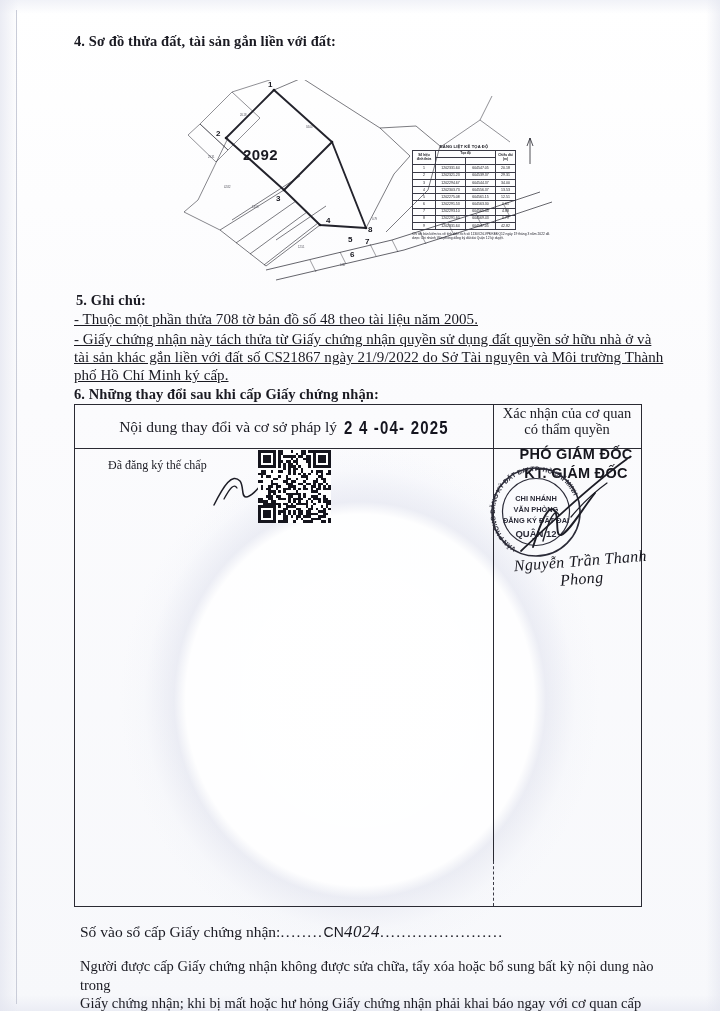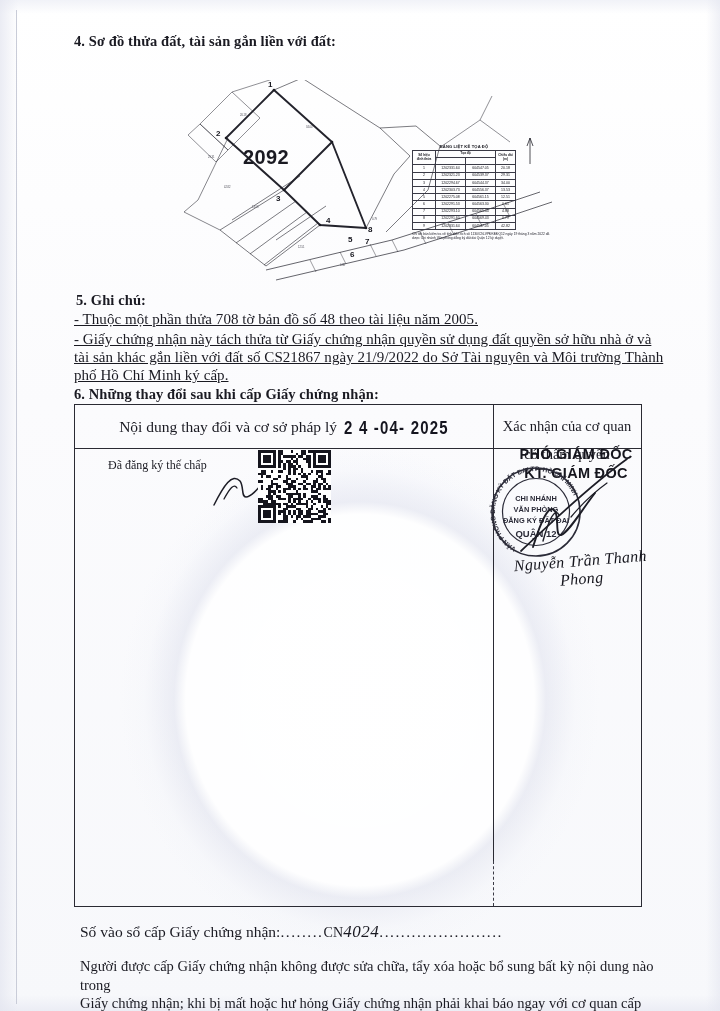--- a/index.html
+++ b/index.html
@@ -76,21 +76,21 @@
     left: 180px;
     top: 80px;
     width: 380px;
     height: 205px;
   }
   .diagram svg { display: block; }
   .parcel-number {
     position: absolute;
     left: 243px;
     top: 146px;
-    font-size: 20px;
+    font-size: 15px;
     font-weight: bold;
     font-family: "Liberation Sans", sans-serif;
     letter-spacing: 0.4px;
   }
 
   
   .coord-table-wrap {
     position: absolute;
     left: 412px;
     top: 144px;
@@ -183,23 +183,23 @@
     font-weight: bold;
     font-size: 15px;
     letter-spacing: 1.2px;
     margin-left: 7px;
     color: #15151f;
     transform: scaleY(1.18);
     display: inline-block;
   }
   .ct-head-right {
     position: absolute;
-    left: 418px; top: 13px; right: 0; height: 44px;
+    left: 418px; top: 0; right: 0; height: 44px;
     display: flex; flex-direction: column;
-    align-items: center; justify-content: space-between;
+    align-items: center; justify-content: flex-start;
     text-align: center;
     line-height: 16px;
     font-size: 14.5px;
   }
 
   .mortgage-note {
     position: absolute;
     left: 108px;
     top: 458px;
     font-size: 12px;
@@ -263,21 +263,21 @@
 
   .book-number {
     position: absolute;
     left: 80px;
     top: 922px;
     font-size: 15.5px;
     white-space: nowrap;
   }
   .dots { letter-spacing: 1.5px; }
   .hand-cn {
-    font-family: Liberation Serif, serif;
+    font-family: Liberation Sans, sans-serif;
     font-size: 14px;
     letter-spacing: 0.2px;
   }
   .hand-num {
     font-family: "Liberation Serif", serif;
     font-style: italic;
     font-size: 17px;
     letter-spacing: 0.5px;
   }
 

